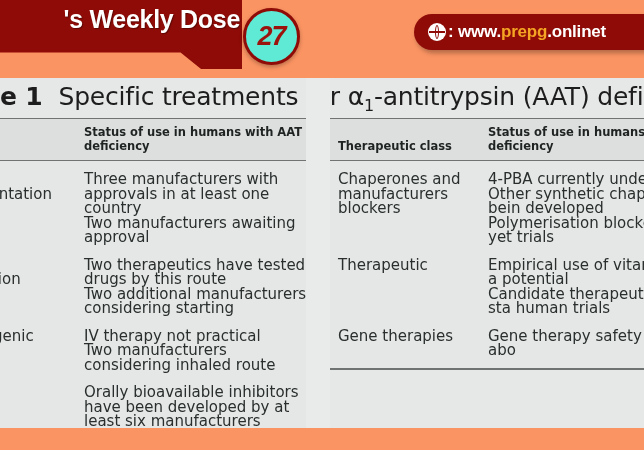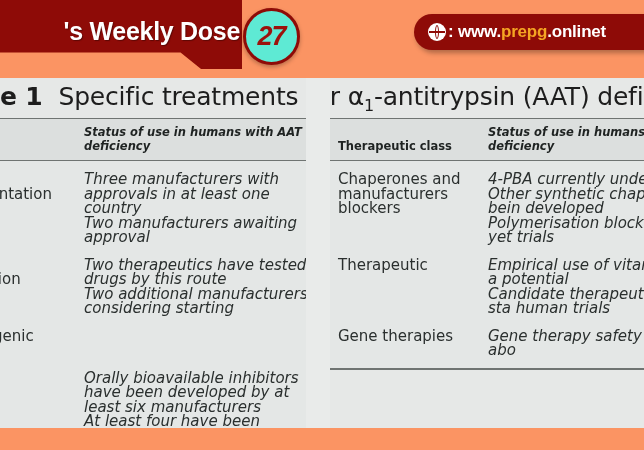--- a/index.html
+++ b/index.html
@@ -30,21 +30,21 @@
     top: 0;
     width: 256px;
     height: 69px;
     background: #8e0b07;
     clip-path: polygon(0 0, 100% 0, 100% 100%, 84% 100%, 76% 76%, 0 76%);
     z-index: 2;
   }
   .banner-title {
     position: absolute;
     left: 0px;
-    top: 13px;
+    top: 1px;
     width: 246px;
     height: 36px;
     z-index: 4;
     color: #ffffff;
     font-size: 25px;
     font-weight: bold;
     letter-spacing: -0.3px;
     line-height: 36px;
     text-align: right;
     padding-right: 6px;
@@ -170,21 +170,21 @@
     border-top: 1.5px solid #6f7472;
     border-bottom: 1.5px solid #6f7472;
     padding: 6px 0 7px 0;
   }
   .tbl-body { padding-top: 2px; }
   .trow {
     display: flex;
     padding: 9px 0 4px 0;
   }
   .c1 { width: 152px; flex: 0 0 152px; padding-left: 8px; box-sizing: border-box; }
-  .c2 { flex: 1 1 auto; padding-left: 6px; box-sizing: border-box; font-style: italic; }
+  .c2 { flex: 1 1 auto; padding-left: 6px; box-sizing: border-box; }
 
   .tbl-head .c1,
   .tbl-head .c2 {
     font-family: "DejaVu Sans", sans-serif;
     font-size: 11.5px;
     font-weight: bold;
     color: #1f2322;
     line-height: 14px;
   }
   .tbl-head .c1 { align-self: flex-end; }
@@ -242,20 +242,22 @@
         </div>
         <div class="trow">
           <div class="c1 cell-txt">ived
 gmentation</div>
           <div class="c2 cell-txt">Two therapeutics have tested drugs by this route
 Two additional manufacturers considering starting</div>
         </div>
         <div class="trow">
           <div class="c1 cell-txt">nt/transgenic
 on</div>
+          <div class="c2 cell-txt">IV therapy not practical
+Two manufacturers considering inhaled route</div>
         </div>
         <div class="trow">
           <div class="c1 cell-txt">lastase</div>
           <div class="c2 cell-txt">Orally bioavailable inhibitors have been developed by at least six manufacturers
 At least four have been tested in humans
 None currently being tested in AAT deficiency</div>
         </div>
       </div>
     </div>
 

